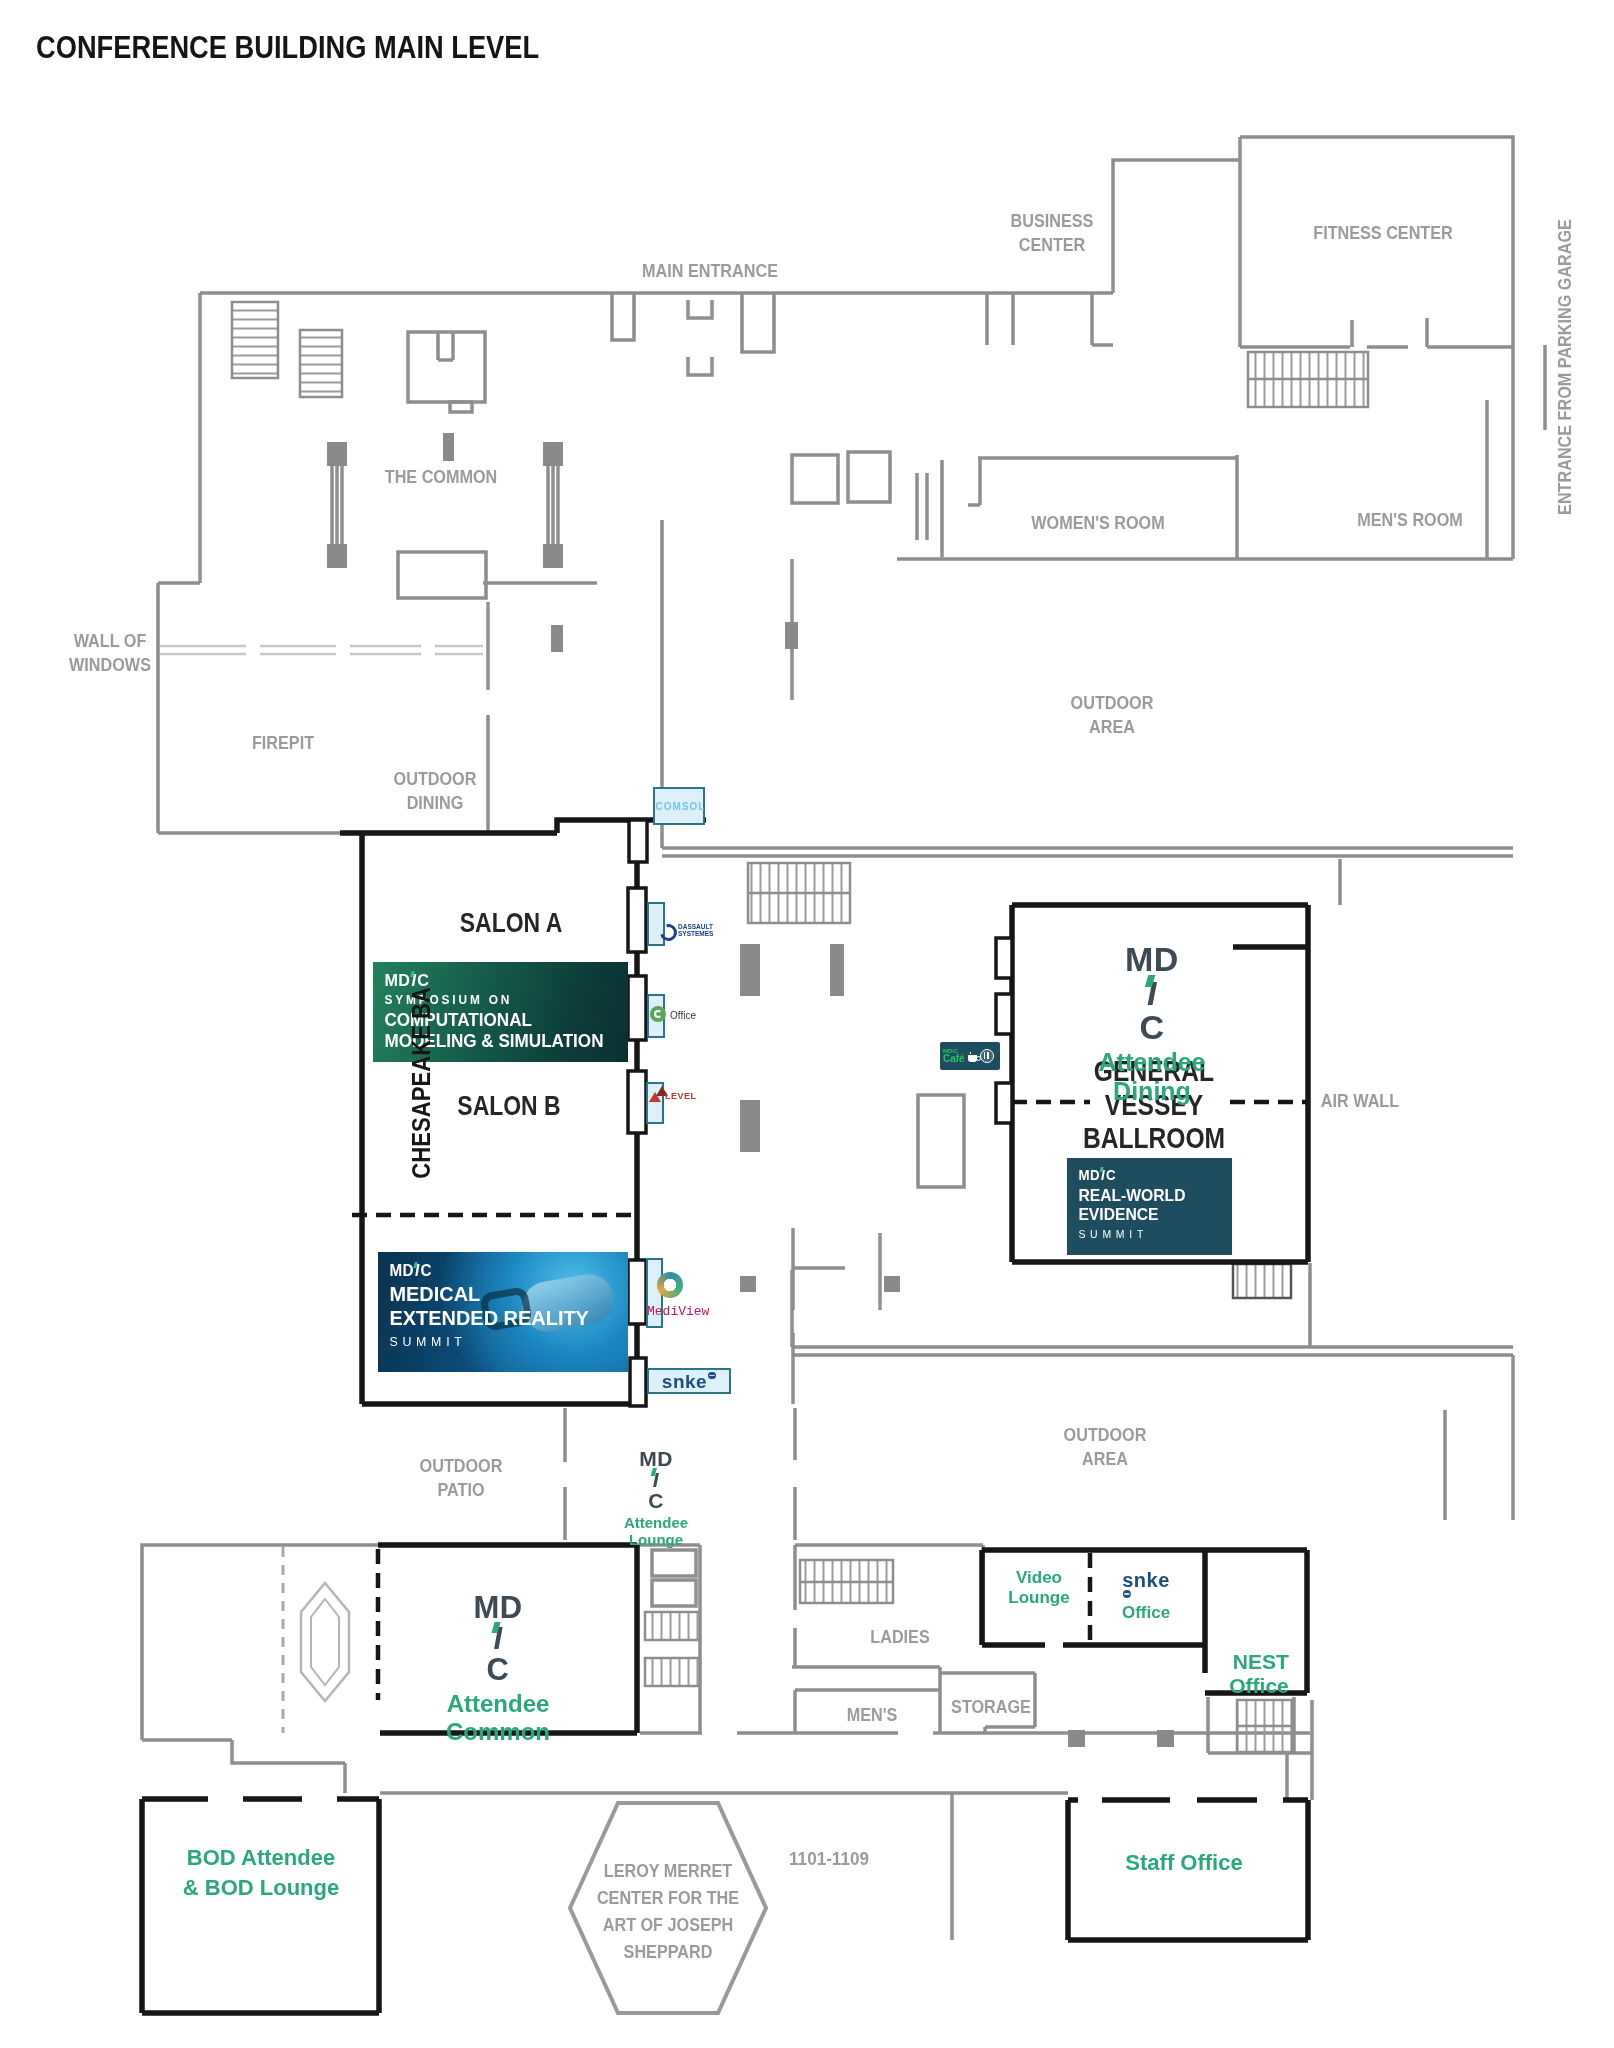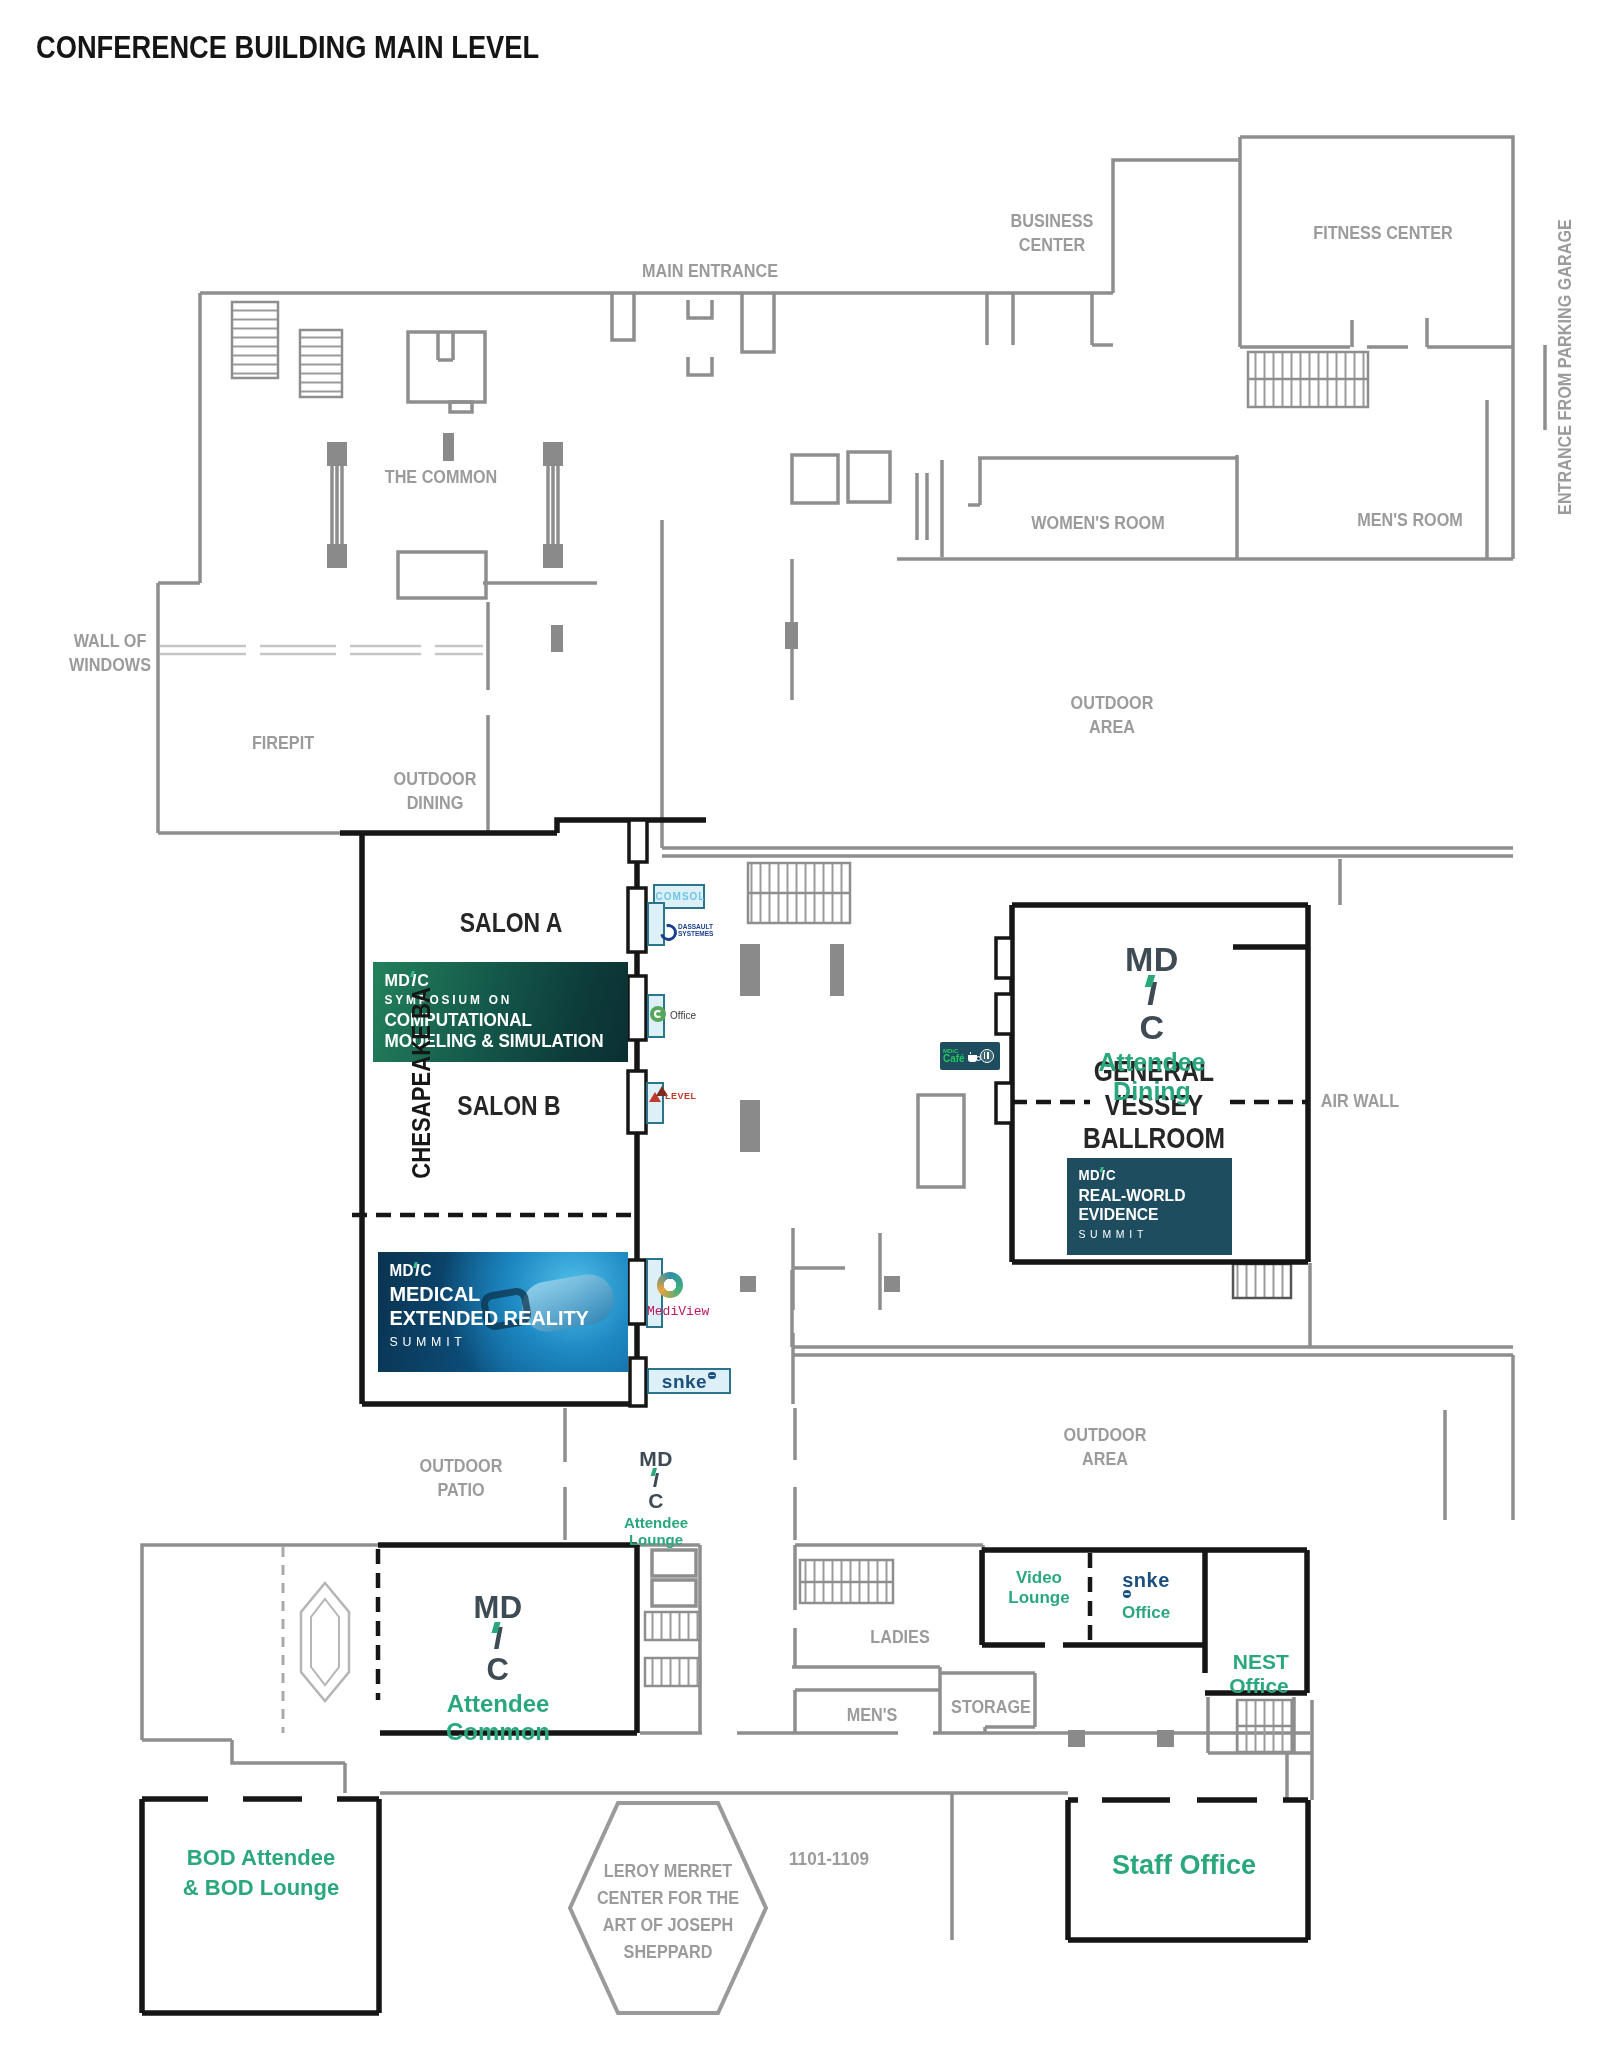--- a/index.html
+++ b/index.html
@@ -62,21 +62,21 @@
      border:1.5px solid #fff;border-radius:50%;}
   .cup:before{content:"";position:absolute;left:2px;top:-3px;width:1.5px;height:2px;background:#fff;}
   .plate{position:relative;width:12px;height:12px;border:1.5px solid #fff;border-radius:50%;
      background:rgba(255,255,255,.15);}
   .plate:before{content:"";position:absolute;left:3px;top:2px;width:1.5px;height:7px;background:#fff;}
   .plate:after{content:"";position:absolute;left:6.5px;top:2px;width:1.5px;height:7px;background:#fff;}
 
   
   .lbox{position:absolute;background:#def0f7;border:2px solid #2a7589;box-sizing:border-box;z-index:2;}
   .logotext{position:absolute;z-index:3;line-height:1.05;white-space:nowrap;}
-  #comsol-box{left:653px;top:884px;width:52px;height:25px;display:flex;align-items:center;
+  #comsol-box{left:653px;top:787px;width:52px;height:38px;display:flex;align-items:center;
       justify-content:center;gap:3px;text-align:right;}
   .comsol-ico{width:8px;height:8px;background:#1b3f8f;border-radius:2px;}
   .comsol-txt{font-size:10px;font-weight:700;color:#6ec6e8;letter-spacing:1px;}
   .dassault-ico{position:absolute;left:660px;top:924px;width:11px;height:11px;border:3px solid #1b3f8f;
       border-left-color:transparent;border-radius:50%;z-index:3;transform:rotate(30deg);}
   #dassault-txt{left:678px;top:924px;font-size:6.5px;font-weight:700;color:#1b3f8f;}
   .savant-ico{position:absolute;left:650px;top:1006px;width:16px;height:16px;border-radius:50%;
       background:#58a65c;z-index:3;}
   .savant-ico:after{content:"";position:absolute;left:4px;top:4px;width:8px;height:8px;
       border:2px solid #fff;border-right-color:transparent;border-radius:50%;box-sizing:border-box;}
@@ -419,21 +419,21 @@
         <span class="snke-globe"></span>
       </span>
     <span style="font-size:17px;margin-top:5px;">Office</span>
   </div>
 
   <div class="room" style="left:1259px;top:1650px;font-size:21px;text-align:right;">
     <span>NEST</span>
       <span>Office</span>
     </div>
 
-  <div class="room" style="left:1184px;top:1850px;font-size:27px;">
+  <div class="room" style="left:1184px;top:1850px;font-size:22px;">
     <span>Staff Office</span>
     </div>
 
   <div class="room" style="left:261px;top:1843px;font-size:22px;line-height:1.35;">
     <span>BOD Attendee</span>
       <span>&amp; BOD Lounge</span>
     </div>
 
 </div>
 

